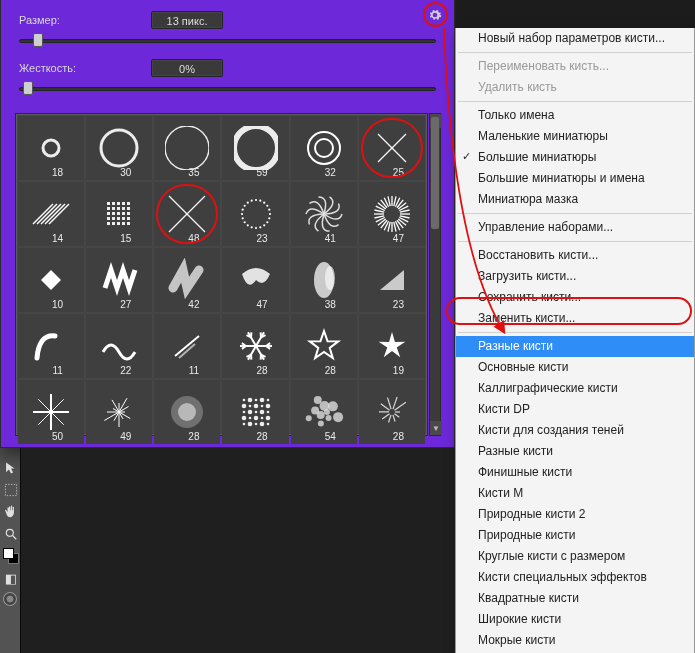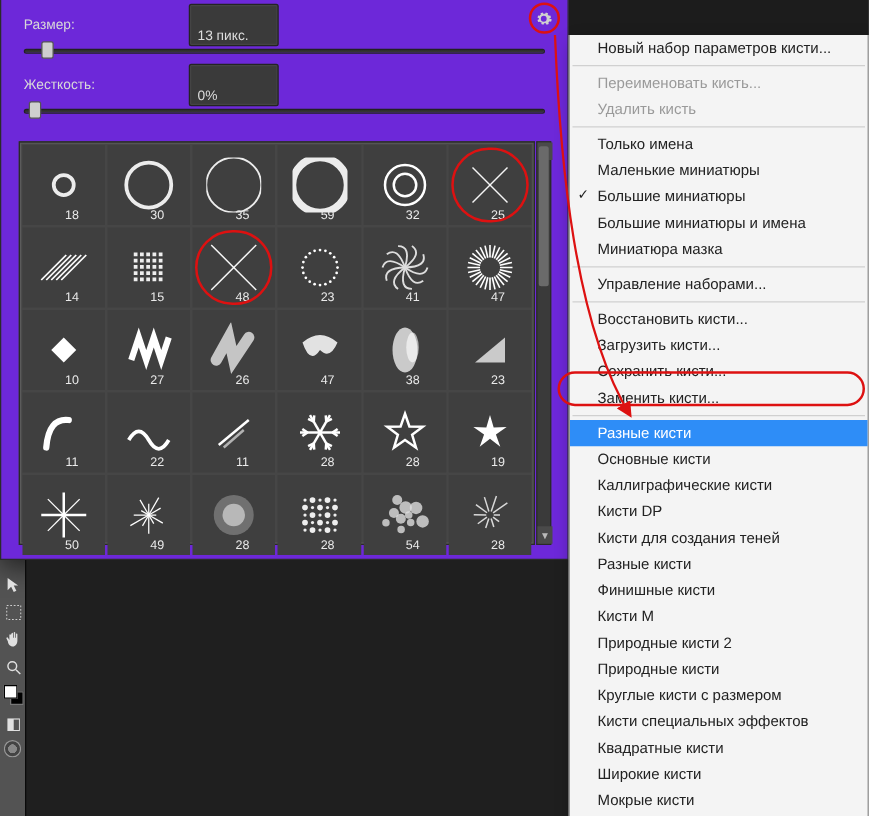--- a/index.html
+++ b/index.html
@@ -23,21 +23,21 @@
     content: "";
     position: absolute; right:0; top:448px; width:0; height:0;
   }
 
   .picker-header { padding: 10px 18px 4px 18px; position: relative; }
   .ctrl { display: flex; align-items: center; height: 20px; margin-bottom: 4px; }
   .ctrl .lbl { width: 132px; color: #d8d8d8; }
   .ctrl .val {
     width: 72px; height: 18px; line-height: 18px;
     background: #3a3a3a; border: 1px solid #242424; border-radius: 2px;
-    color: #ddd; padding: 16px 6px; text-align: left;
+    color: #ddd; padding: 0 6px; text-align: center;
     box-shadow: inset 0 0 0 1px rgba(255,255,255,0.05);
   }
   .slider {
     position: relative; height: 14px; margin: 0 0 10px 0;
   }
   .slider .track {
     position: absolute; left:0; right:0; top:5px; height:4px;
     background: linear-gradient(#2c2c2c,#3a3a3a);
     border: 1px solid #222; border-radius:2px;
   }
@@ -402,21 +402,21 @@
                 </svg>
               </div>
               <div class="num">27</div>
             </div>
             <div class="cell">
               <div class="preview">
                 <svg width="44" height="44" viewBox="0 0 44 44">
                   <path d="M8 30 L18 12 L22 30 L34 12" stroke="#fff" stroke-width="9" fill="none" opacity="0.7" stroke-linecap="round"></path>
                 </svg>
               </div>
-              <div class="num">26</div>
+              <div class="num">42</div>
             </div>
             <div class="cell">
               <div class="preview">
                 <svg width="44" height="44" viewBox="0 0 44 44">
                   <path d="M8 16 Q22 4 36 16 Q30 30 22 22 Q14 34 8 16 Z" fill="#fff" opacity="0.85"></path>
                 </svg>
               </div>
               <div class="num">47</div>
             </div>
             <div class="cell">

